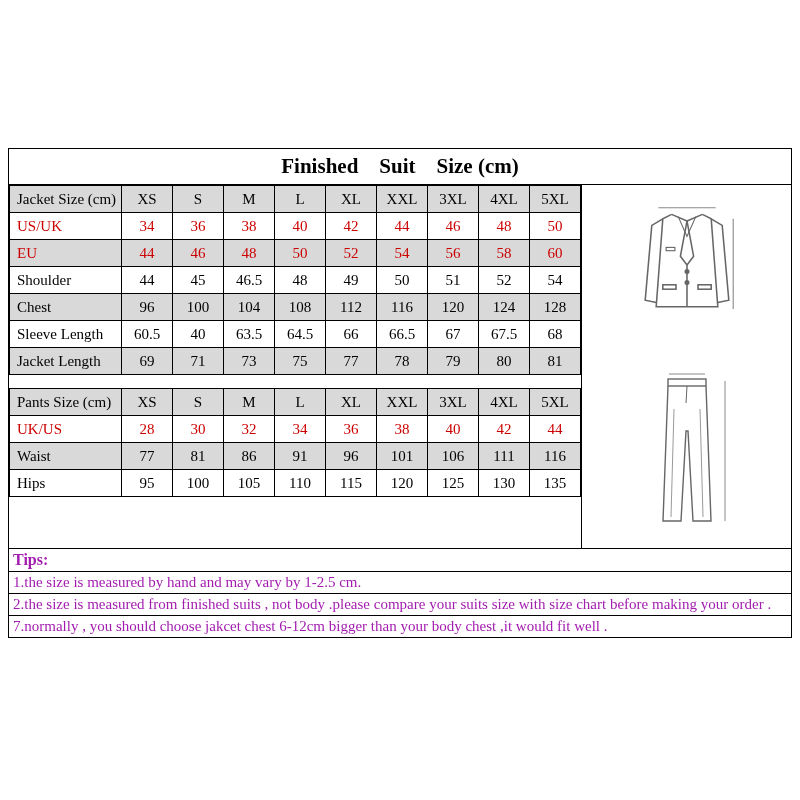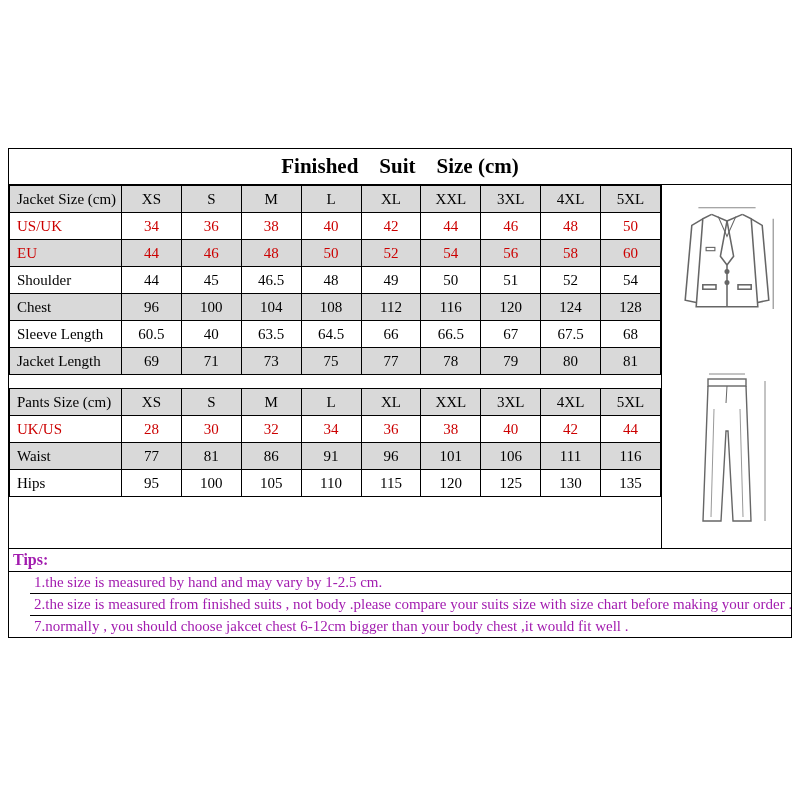--- a/index.html
+++ b/index.html
@@ -1,33 +1,33 @@
 <!DOCTYPE html>
 <html><head>
 <meta charset="utf-8">
 <style>
   html,body{margin:0;padding:0;background:#ffffff;}
   .sheet{position:relative;width:800px;height:800px;background:#ffffff;font-family:"Liberation Serif",serif;color:#000;}
   .chart{position:absolute;left:8px;top:148px;width:782px;border:1px solid #000;background:#fff;}
   .title-row{height:35px;line-height:35px;text-align:center;font-size:21px;font-weight:bold;white-space:pre;border-bottom:1px solid #000;}
   .body-row{display:flex;}
-  .tables{width:652px;}
+  .tables{width:572px;}
   table.size-table{border-collapse:collapse;width:100%;table-layout:fixed;}
   table.size-table td{border:1px solid #000;height:26px;text-align:center;font-size:15px;padding:0 2px;overflow:hidden;white-space:nowrap;}
   table.size-table td.label-cell{text-align:left;padding-left:7px;}
   table.size-table col.label-col{width:112px;}
   tr.shaded{background:#d9d9d9;}
   tr.red{color:#cc0000;margin-top:39px;}
   .table-gap{height:13px;background:#fff;}
   .drawings{flex:1;border-left:1px solid #000;display:flex;flex-direction:column;align-items:center;justify-content:space-between;padding:14px 0;}
   .diagram{display:block;}
   .diagram svg{display:block;}
   .tips{border-top:1px solid #000;color:#a21caf;font-size:15px;}
   .tips .tips-heading{font-weight:bold;font-size:16px;padding:2px 4px;border-bottom:1px solid #000;}
-  .tips .tip-line{padding:2px 4px;border-bottom:1px solid #000;white-space:nowrap;overflow:hidden;margin-left:21px;}
+  .tips .tip-line{padding:2px 4px;border-bottom:1px solid #000;white-space:nowrap;overflow:hidden;}
   .tips .tip-line:last-child{border-bottom:none;}
 </style>
 </head>
 <body>
 
 <div class="sheet">
   <div class="chart">
 
     <div class="title-row">Finished    Suit    Size (cm)</div>
 

